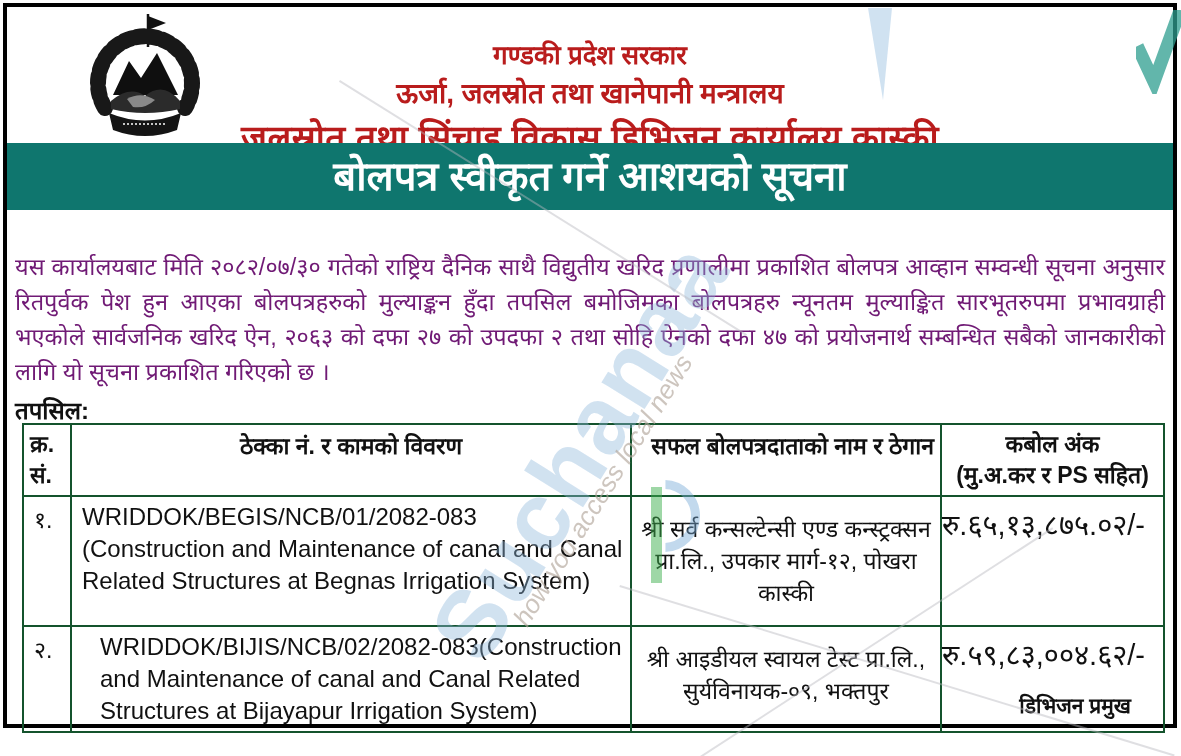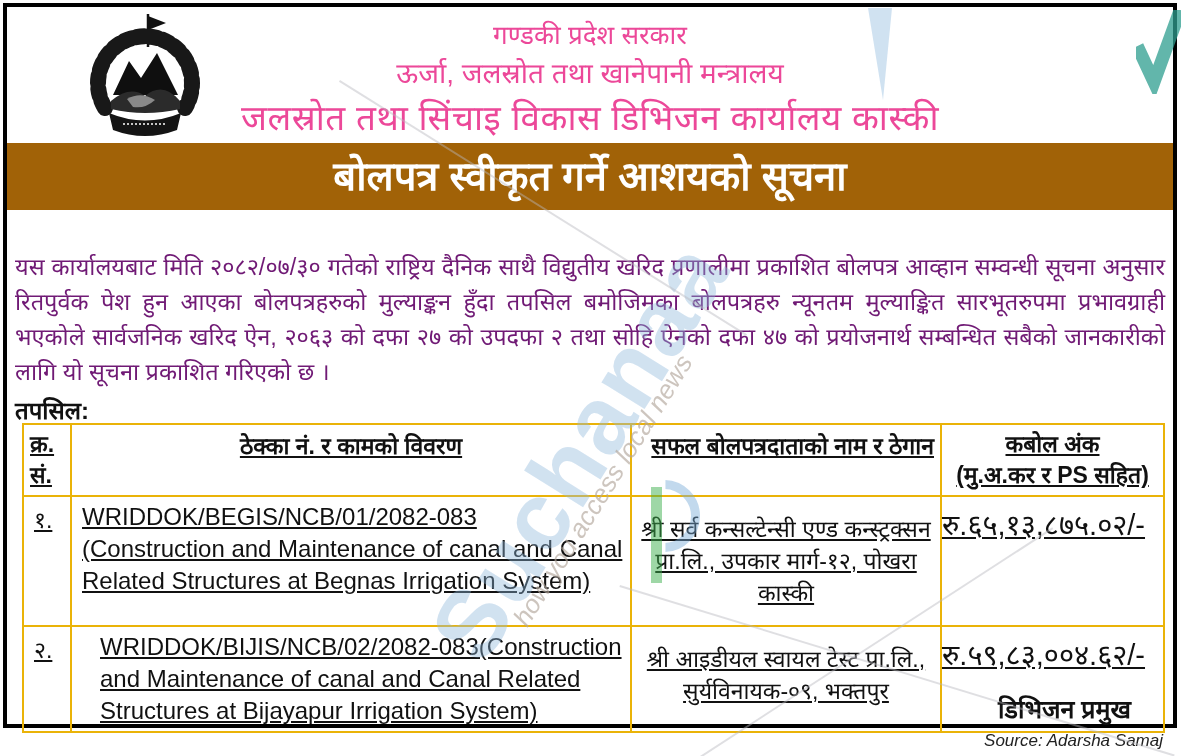--- a/index.html
+++ b/index.html
@@ -5,52 +5,52 @@
   html,body{margin:0;padding:0;background:#ffffff;}
   .page{
     position:relative;width:1181px;height:756px;background:#fff;overflow:hidden;
     font-family:"Liberation Sans",sans-serif;color:#111;
   }
   .doc{
     position:absolute;left:3px;top:3px;width:1174px;height:725px;
     border:4px solid #000;box-sizing:border-box;background:transparent;
   }
   
-  .hdr-line{position:absolute;left:0;right:0;text-align:center;font-weight:normal;color:#ec4899;}
+  .hdr-line{position:absolute;left:0;right:0;text-align:center;font-weight:bold;color:#b91c1c;margin-top:20px;}
   .hdr-gov{top:9px;font-size:26px;}
   .hdr-min{top:46px;font-size:28px;}
   .hdr-off{top:86px;font-size:35px;letter-spacing:.5px;}
   .logo{position:absolute;left:78px;top:4px;width:120px;height:132px;}
   
   .banner{
-    position:absolute;left:0;right:0;top:136px;height:67px;background:#a16207;
+    position:absolute;left:0;right:0;top:136px;height:67px;background:#0f766e;
     color:#fff;font-weight:bold;font-size:40px;text-align:center;line-height:67px;
   }
   
   .date-line{position:absolute;left:0;right:0;top:210px;text-align:center;font-weight:bold;font-size:23px;}
   .body-text{
     position:absolute;left:8px;right:8px;top:243px;font-size:23.5px;line-height:35px;
     text-align:justify;color:#701a75;
   }
   .schedule{position:absolute;left:8px;top:386px;font-weight:bold;font-size:24px;}
   
   .tbl{position:absolute;left:15px;top:416px;border-collapse:collapse;table-layout:fixed;width:1141px;}
-  .tbl th,.tbl td{border:2px solid #eab308;box-sizing:border-box;vertical-align:top;text-decoration:underline;}
+  .tbl th,.tbl td{border:2px solid #14532d;box-sizing:border-box;vertical-align:top;}
   .tbl th{font-size:23px;font-weight:bold;padding:4px 6px;}
   .th-sn{width:48px;text-align:left;white-space:pre-line;line-height:31px;padding-left:8px;}
   .th-work{width:560px;text-align:center;height:66px;}
   .th-bidder{width:310px;text-align:right;}
   .th-amount{width:223px;text-align:center;white-space:pre-line;line-height:31px;}
   .td-sn{font-size:23px;padding:6px 0 0 10px;}
   .td-work{font-size:24px;line-height:32px;padding:4px 6px 4px 10px;height:91px;}
   .td-work2{height:93px;padding-left:28px;}
   .td-bidder{font-size:23px;line-height:32px;text-align:center;padding:16px 4px;}
   .td-amount{font-size:29px;padding:7px 2px 0 0;}
   
-  .signature{position:absolute;right:42px;top:684px;font-weight:bold;font-size:25px;}
+  .signature{position:absolute;right:42px;top:684px;font-weight:bold;font-size:21px;}
   .source{position:absolute;right:18px;top:731px;font-style:italic;font-size:17px;color:#222;}
   
   .wm{position:absolute;pointer-events:none;}
   .wm-brand{
     left:455px;top:595px;font-size:96px;font-weight:bold;color:#8fb8dc;opacity:.40;
     transform:rotate(-58deg);transform-origin:0 50%;white-space:nowrap;letter-spacing:2px;
   }
   .wm-tagline{
     left:520px;top:608px;font-size:26px;font-style:italic;color:#b3a79c;opacity:.65;
     transform:rotate(-58deg);transform-origin:0 50%;white-space:nowrap;
@@ -126,21 +126,20 @@
           <td class="td-work td-work2">WRIDDOK/BIJIS/NCB/02/2082-083(Construction and Maintenance of  canal and Canal Related Structures at Bijayapur Irrigation System)</td>
           <td class="td-bidder">श्री आइडीयल स्वायल टेस्ट प्रा.लि., सुर्यविनायक-०९, भक्तपुर</td>
           <td class="td-amount">रु.५९,८३,००४.६२/-</td>
         </tr>
       </tbody>
     </table>
 
     <div class="signature">डिभिजन प्रमुख</div>
   </div>
 
-  <div class="source">Source: Adarsha Samaj</div>
 
   <div class="wm wm-brand">Suchanaa</div>
   <div class="wm wm-tagline">how you access local news</div>
   <div class="wm wm-triangle"></div>
   <div class="wm wm-stripe"></div>
   <div class="wm wm-arc"></div>
   <div class="wm wm-check">
     <svg width="46" height="84" viewBox="0 0 46 84">
       <polyline points="4,42 18,72 42,6" fill="none" stroke="#2e9e8f" stroke-width="13" stroke-linecap="square"></polyline>
     </svg>

